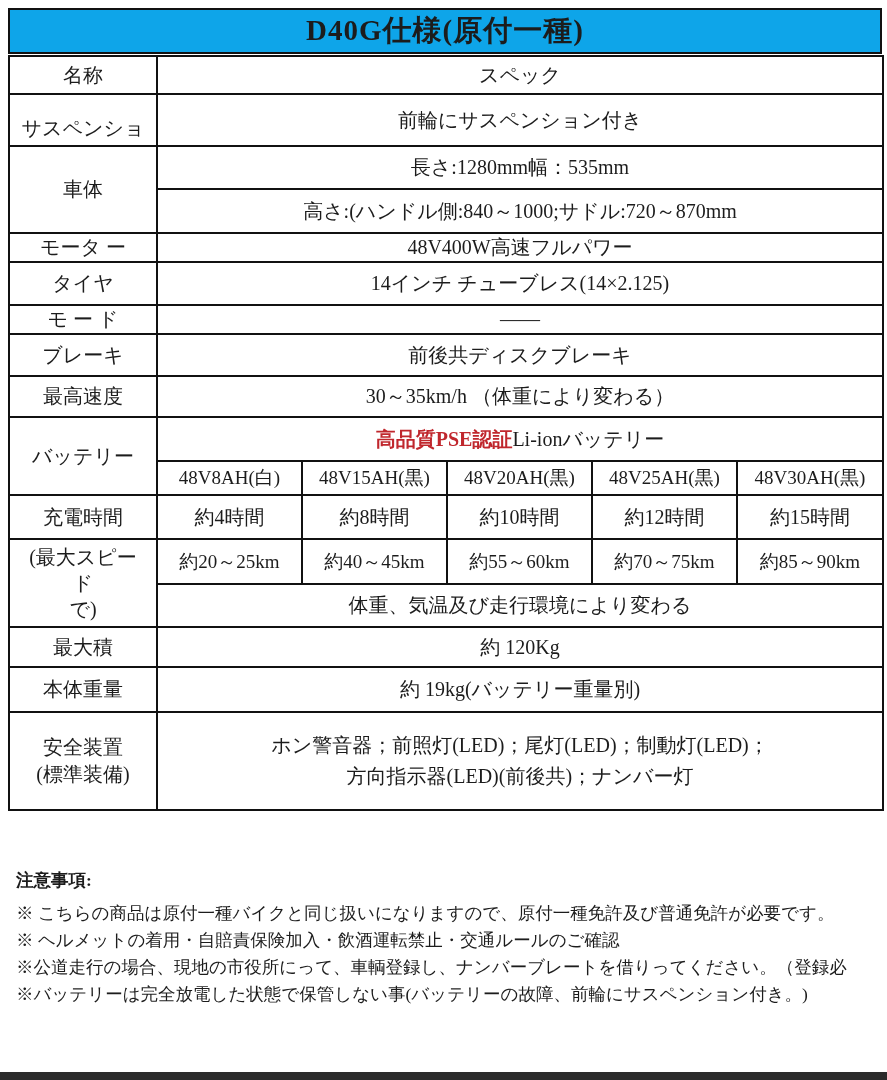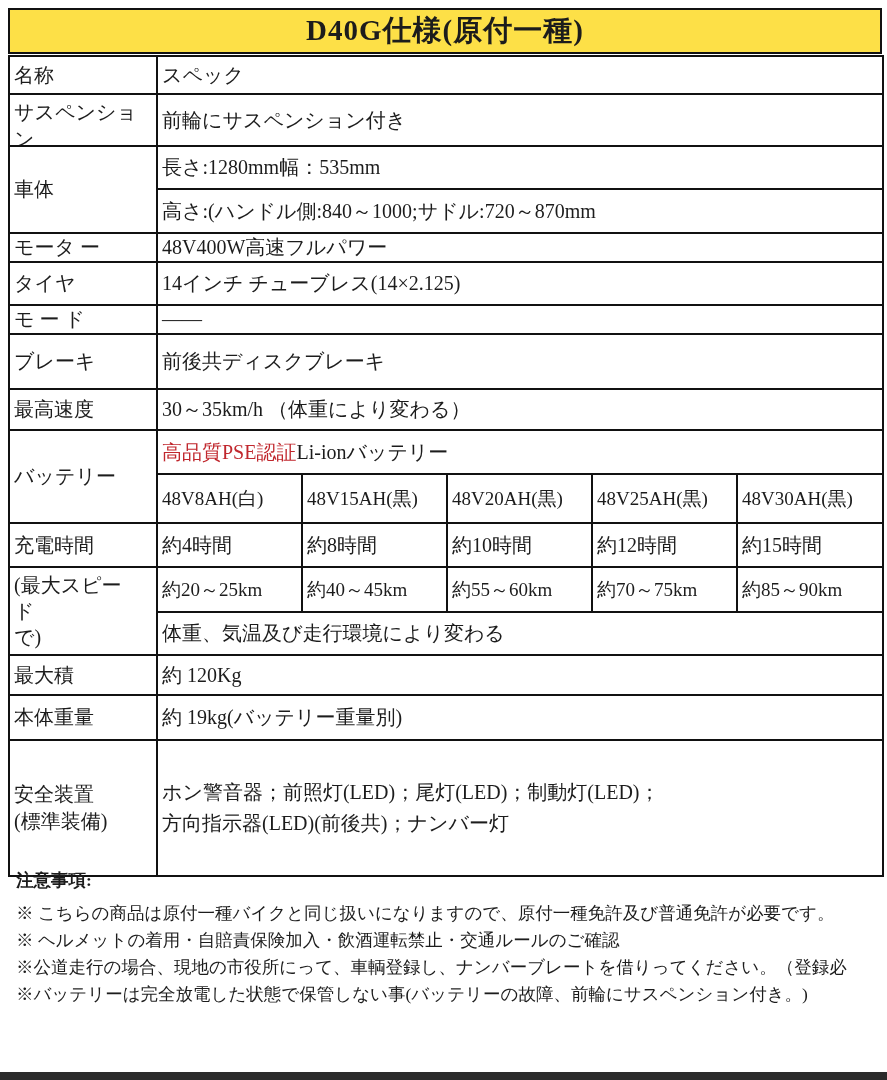--- a/index.html
+++ b/index.html
@@ -4,37 +4,37 @@
 <style>
   html,body{margin:0;padding:0;}
   body{
     width:887px;height:1080px;position:relative;background:#ffffff;
     font-family:"Liberation Serif","DejaVu Serif",serif;
     color:#1c1c1c;overflow:hidden;
   }
   .page{position:absolute;top:8px;left:8px;width:874px;}
   .title-bar{
     box-sizing:border-box;height:46px;border:2px solid #111;
-    background:#fde047;display:flex;align-items:center;justify-content:center;
+    background:#0ea5e9;display:flex;align-items:center;justify-content:center;
     font-size:29px;font-weight:bold;letter-spacing:1px;
   }
   table.spec{
     border-collapse:collapse;table-layout:fixed;width:874px;margin-top:1px;
   }
   table.spec td{
     box-sizing:border-box;border:2px solid #111;
-    text-align:left;vertical-align:middle;
+    text-align:center;vertical-align:middle;
     font-size:20px;padding:0 4px;overflow:hidden;
   }
   td.lbl{font-size:20px;}
   .clip-cell{overflow:hidden;}
-  .susp-label{height:50px;line-height:27px;padding-top:4px;box-sizing:border-box;}
+  .susp-label{height:50px;line-height:27px;padding-top:20px;box-sizing:border-box;}
   .range-label div{line-height:26px;}
   td.left-val{text-align:left;padding-left:8px;font-size:19.5px;line-height:31px;margin-top:36px;}
-  .red{color:#c0272d;font-weight:normal;}
+  .red{color:#c0272d;font-weight:bold;}
   .notes{position:absolute;top:868px;left:16px;width:876px;font-size:17.5px;line-height:25px;}
   .notes-heading{font-weight:bold;font-size:17.5px;margin-bottom:8px;}
   .note{margin:0 0 2px 0;}
   .note-gap{margin-bottom:9px;}
   .bottom-bar{position:absolute;left:0;bottom:0;width:887px;height:8px;background:#2b2b2b;}
 </style>
 </head>
 <body>
 
 <div class="page">
@@ -85,37 +85,37 @@
     <tr style="height:43px">
       <td class="lbl">タイヤ</td>
       <td colspan="5">14インチ チューブレス(14×2.125)</td>
     </tr>
 
     <tr style="height:25px">
       <td class="lbl">モ ー ド</td>
       <td colspan="5">——</td>
     </tr>
 
-    <tr style="height:55px">
+    <tr style="height:42px">
       <td class="lbl">ブレーキ</td>
       <td colspan="5">前後共ディスクブレーキ</td>
     </tr>
 
     <tr style="height:41px">
       <td class="lbl">最高速度</td>
       <td colspan="5">30～35km/h （体重により変わる）</td>
     </tr>
 
     <tr style="height:44px">
       <td class="lbl" rowspan="2">バッテリー</td>
       <td colspan="5">
         <span class="red">高品質PSE認証</span><span>Li-ionバッテリー</span>
       </td>
     </tr>
-    <tr style="height:49px">
+    <tr style="height:34px">
       <td style="font-size:19px">48V8AH(白)</td>
       <td style="font-size:19px">48V15AH(黒)</td>
       <td style="font-size:19px">48V20AH(黒)</td>
       <td style="font-size:19px">48V25AH(黒)</td>
       <td style="font-size:19px">48V30AH(黒)</td>
     </tr>
 
     <tr style="height:44px">
       <td class="lbl">充電時間</td>
       <td>約4時間</td>
@@ -146,21 +146,21 @@
     <tr style="height:40px">
       <td class="lbl">最大積</td>
       <td colspan="5">約 120Kg</td>
     </tr>
 
     <tr style="height:45px">
       <td class="lbl">本体重量</td>
       <td colspan="5">約 19kg(バッテリー重量別)</td>
     </tr>
 
-    <tr style="height:136px">
+    <tr style="height:98px">
       <td class="lbl">
         <div>安全装置</div>
         <div>(標準装備)</div>
       </td>
       <td colspan="5" class="left-val">
         <div>ホン警音器；前照灯(LED)；尾灯(LED)；制動灯(LED)；</div>
         <div>方向指示器(LED)(前後共)；ナンバー灯</div>
       </td>
     </tr>
   </tbody>

